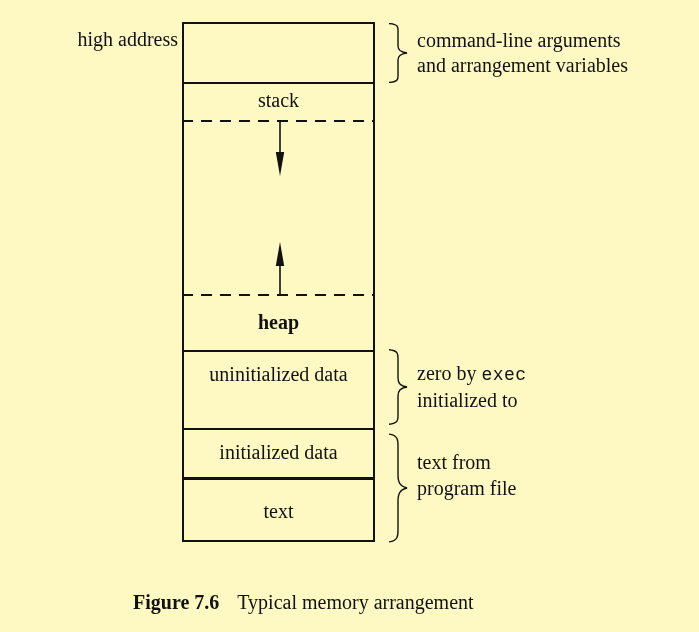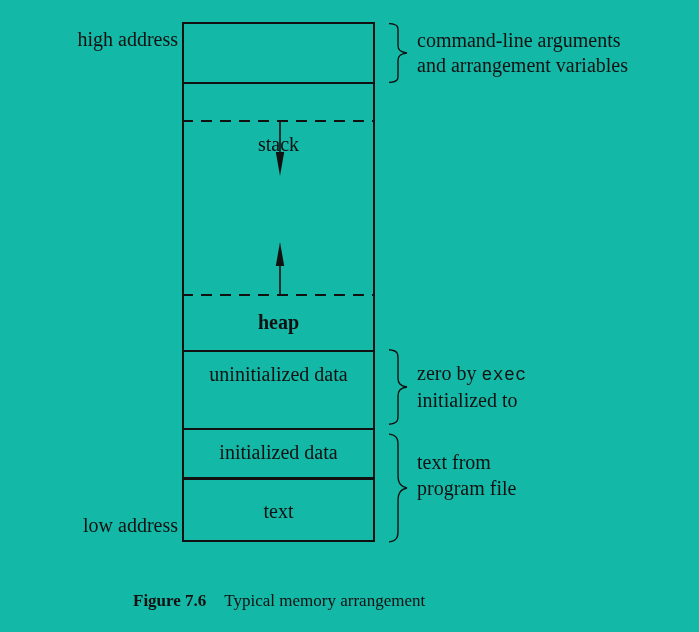--- a/index.html
+++ b/index.html
@@ -1,17 +1,17 @@
 <!DOCTYPE html>
 <html><head>
 <meta charset="utf-8">
 <style>
   html,body{margin:0;padding:0;background:#fff;}
   .canvas{
-    position:relative;width:699px;height:632px;background:#14b8a6;
+    position:relative;width:699px;height:632px;background:#fef9c3;
     font-family:"Liberation Serif", serif;color:#111111;overflow:hidden;
   }
   
   .memory-box{
     position:absolute;left:182px;top:22px;width:193px;height:520px;
     border:2px solid #111111;box-sizing:border-box;
   }
   .hline{position:absolute;left:0;width:100%;height:2px;background:#111111;}
   .hline.thick{height:3px;}
   .seg-label{
@@ -19,30 +19,29 @@
     font-size:20px;color:#111111;
   }
   .addr-label{
     position:absolute;width:170px;text-align:right;font-size:20px;color:#111111;
   }
   .dash-line{position:absolute;left:-2px;}
   .arrow{position:absolute;}
   .brace{position:absolute;width:22px;}
   .ann{position:absolute;left:417px;font-size:20px;line-height:25px;color:#111111;white-space:nowrap;}
   .code{font-family:"Liberation Mono", monospace;font-size:18px;letter-spacing:0.5px;}
-  .caption{position:absolute;left:133px;top:591px;font-size:17px;white-space:nowrap;color:#111111;}
+  .caption{position:absolute;left:133px;top:591px;font-size:20px;white-space:nowrap;color:#111111;}
   .caption .fig-label{font-weight:bold;margin-right:18px;}
 </style>
 </head>
 <body>
 
 <div class="canvas">
 
   <div class="addr-label" style="left:8px;top:28px;">high address</div>
-  <div class="addr-label" style="left:8px;top:514px;">low address</div>
 
   <div class="memory-box">
 
     <div class="hline" style="top:58px;"></div>
     <div class="hline" style="top:326px;"></div>
     <div class="hline" style="top:404px;"></div>
     <div class="hline thick" style="top:453px;"></div>
 
     <svg class="dash-line" style="top:95px;" width="193" height="4">
       <line x1="0" y1="2" x2="193" y2="2" stroke="#111111" stroke-width="1.8" stroke-dasharray="11 8"></line>
@@ -53,21 +52,21 @@
 
     <svg class="arrow" style="left:89px;top:98px;" width="14" height="56">
       <line x1="7" y1="0" x2="7" y2="33" stroke="#111111" stroke-width="1.6"></line>
       <polygon points="7,54 2.8,30 11.2,30" fill="#111111"></polygon>
     </svg>
     <svg class="arrow" style="left:89px;top:218px;" width="14" height="54">
       <polygon points="7,0 2.8,24 11.2,24" fill="#111111"></polygon>
       <line x1="7" y1="22" x2="7" y2="53" stroke="#111111" stroke-width="1.6"></line>
     </svg>
 
-    <div class="seg-label" style="top:58px;height:37px;line-height:37px;margin-top:44px;">stack</div>
+    <div class="seg-label" style="top:58px;height:37px;line-height:37px;">stack</div>
     <div class="seg-label" style="top:271px;height:55px;line-height:55px;font-weight:bold;">heap</div>
     <div class="seg-label" style="top:337px;line-height:26px;">
       <div>uninitialized data</div>
     </div>
     <div class="seg-label" style="top:455px;height:65px;line-height:65px;">text</div>
     <div class="seg-label" style="top:404px;height:49px;line-height:49px;">initialized data</div>
   </div>
 
   <svg class="brace" style="left:387px;top:23px;height:60px;" viewBox="0 0 22 100" preserveAspectRatio="none">
     <path d="M 2 1 C 12 2 11 8 11 14 L 11 38 C 11 45 13 48.5 20 50 C 13 51.5 11 55 11 62 L 11 86 C 11 92 12 98 2 99" fill="none" stroke="#111111" stroke-width="1.4" vector-effect="non-scaling-stroke"></path>

